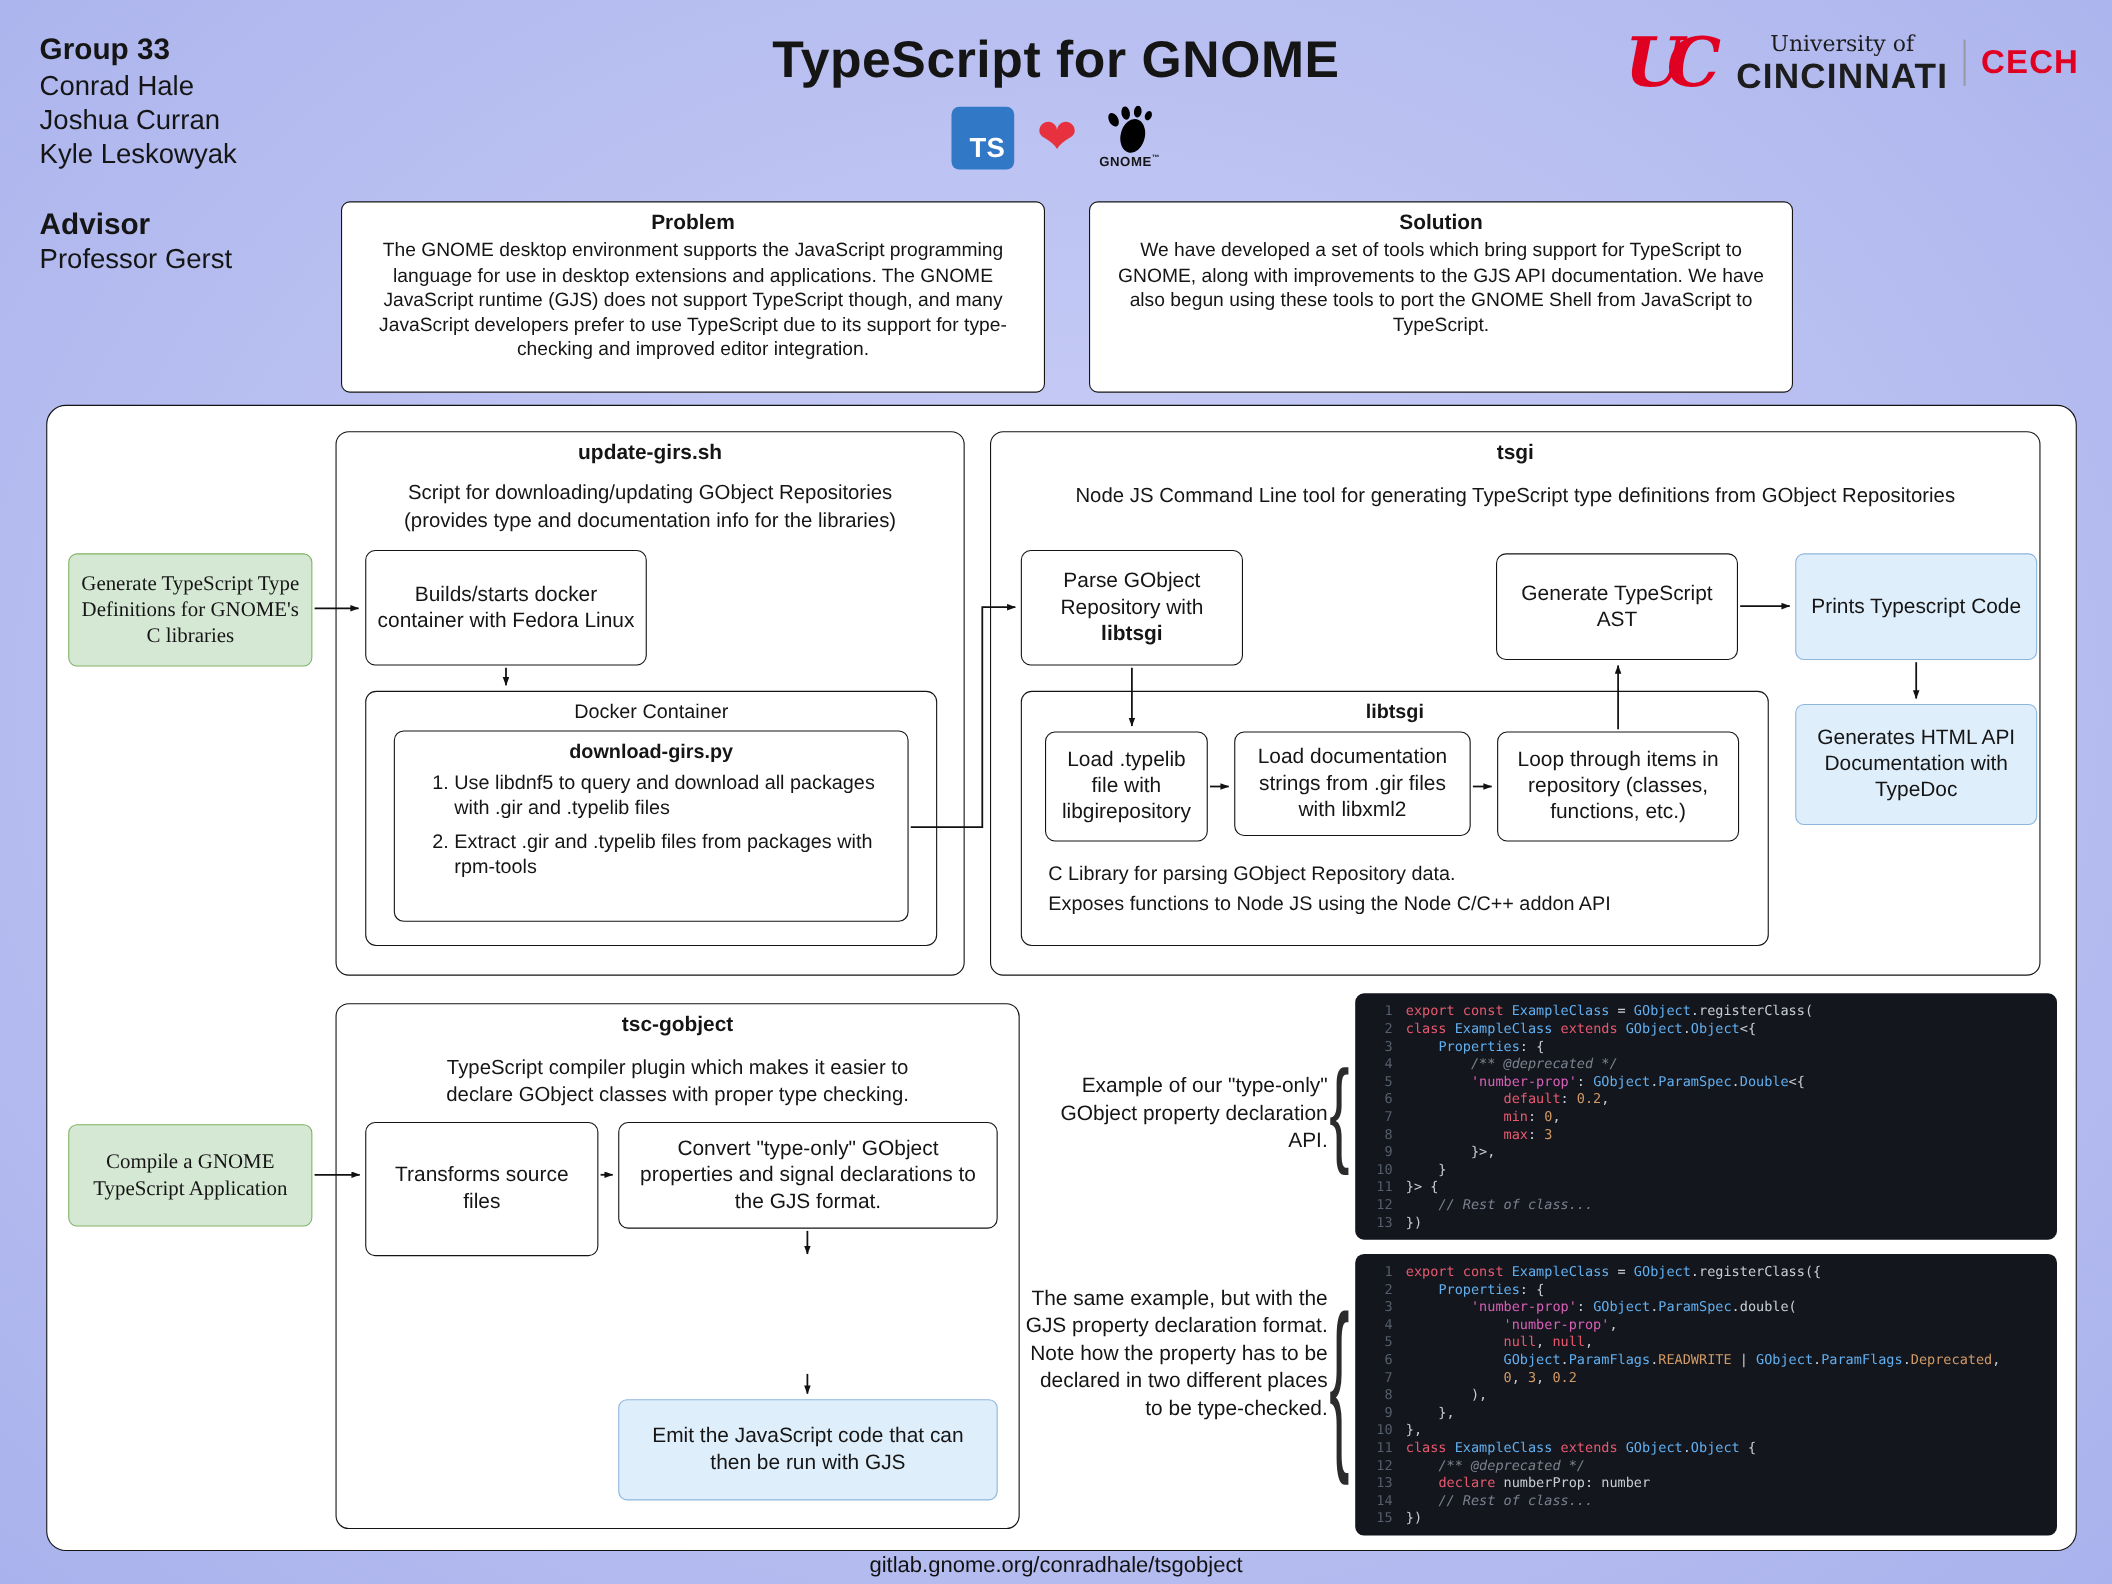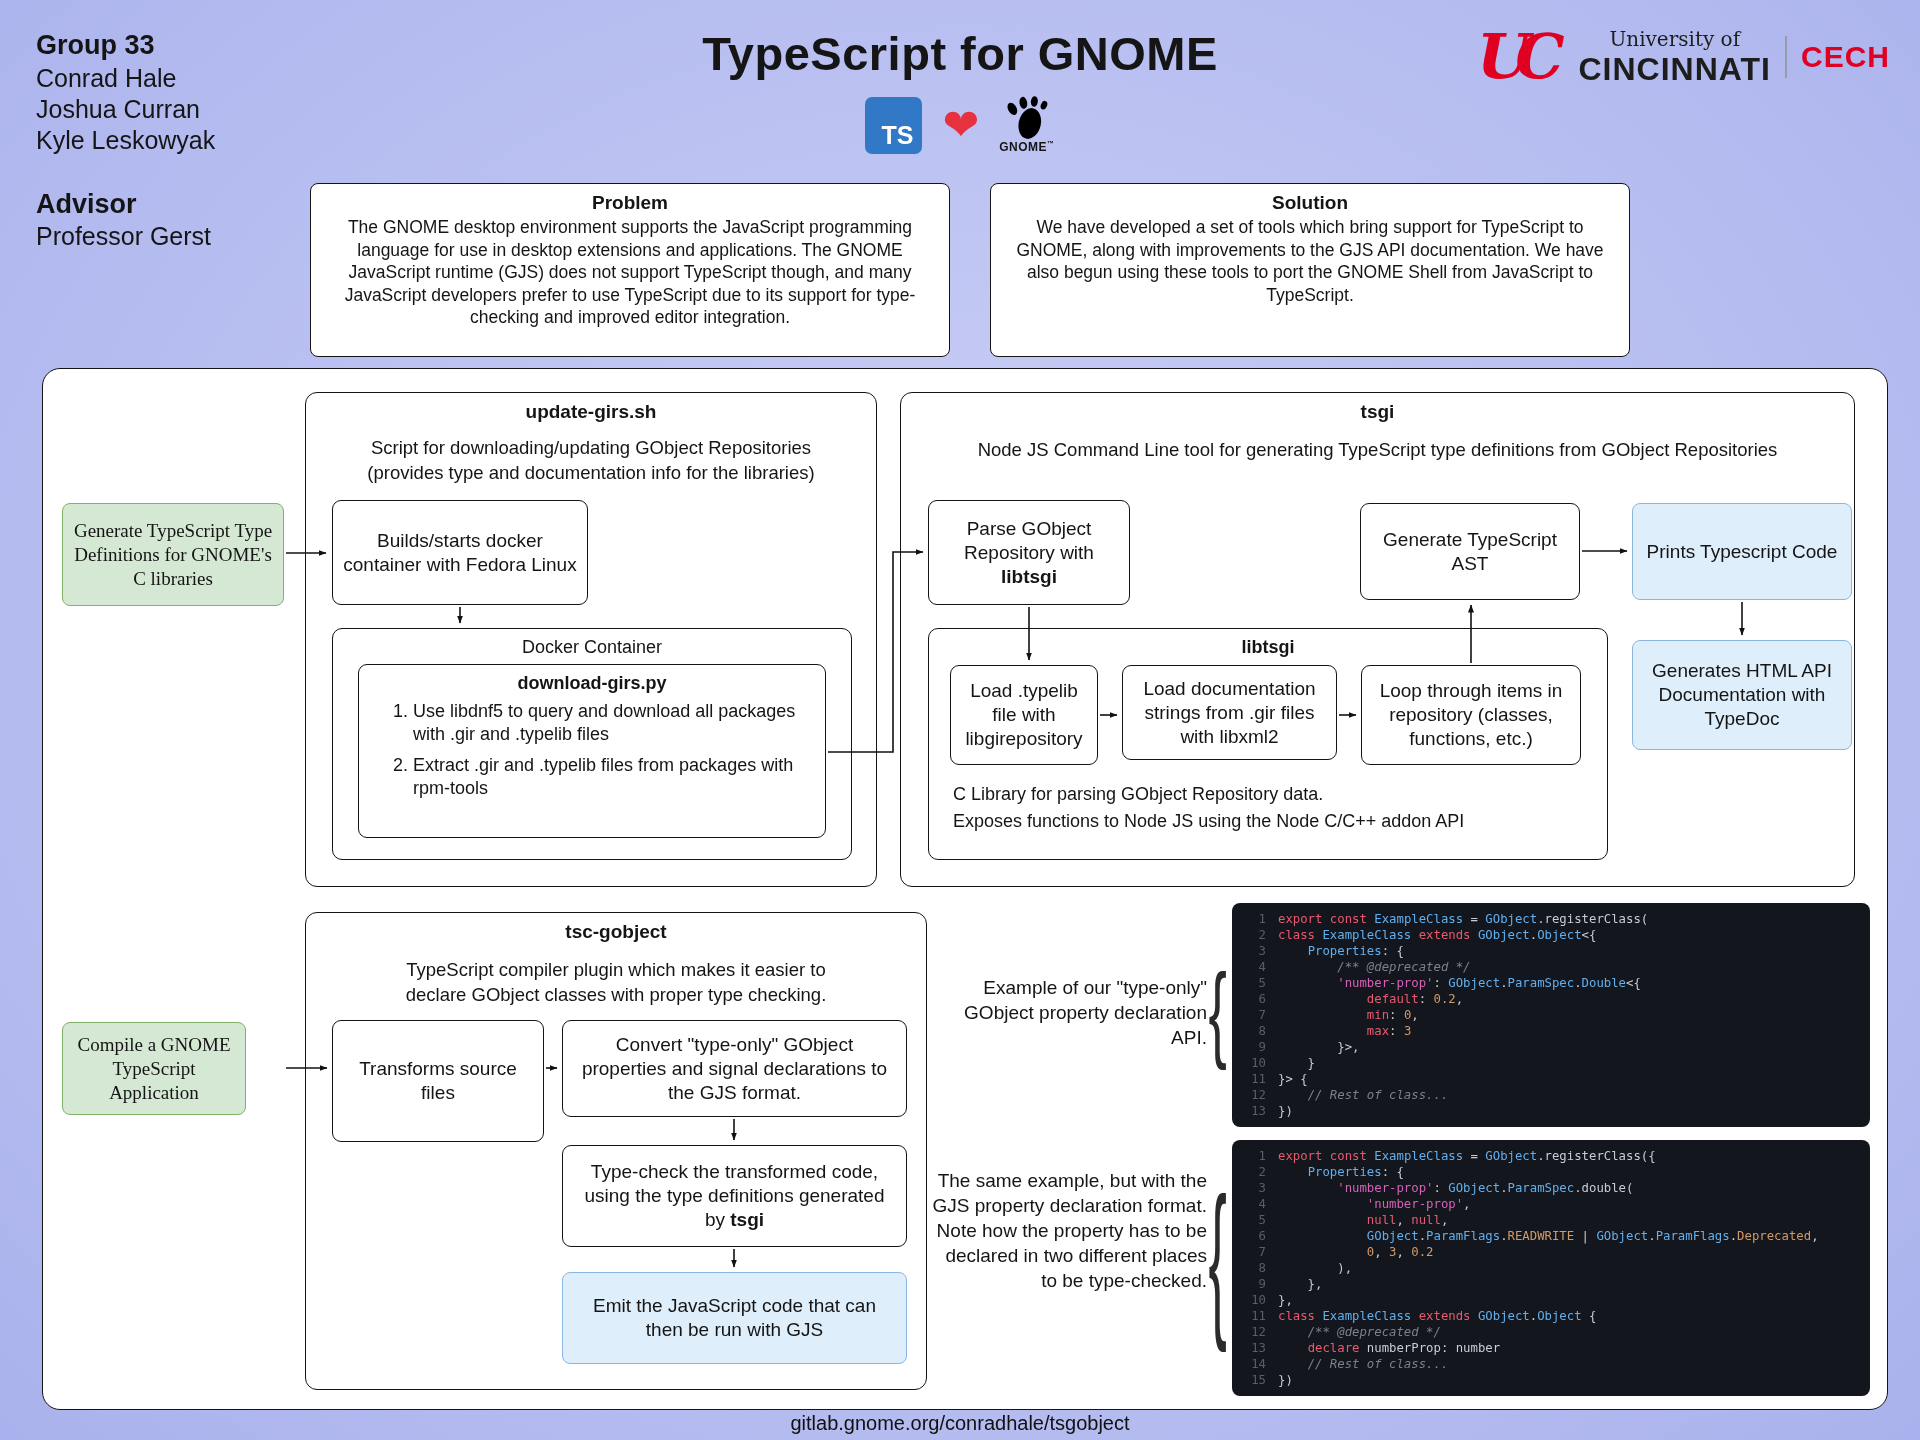--- a/index.html
+++ b/index.html
@@ -189,35 +189,32 @@
   </div>
   <div class="abs fbox wbox" style="left:1361px; top:665px; width:220px; height:100px;">
     <span>Loop through items in repository (classes, functions, etc.)</span>
   </div>
 
   <div class="abs panel" style="left:305px; top:912px; width:622px; height:478px;">
     <div class="ctitle">tsc-gobject</div>
     <div class="csub" style="top:44px; padding:0 70px;">TypeScript compiler plugin which makes it easier to declare GObject classes with proper type checking.</div>
   </div>
 
-  <div class="abs fbox greenbox" style="left:62px; top:1022px; width:184px; height:93px; border-radius:8px;">
+  <div class="abs fbox greenbox" style="left:62px; top:1022px; width:222px; height:93px; border-radius:8px;">
     <span>Compile a GNOME TypeScript Application</span>
   </div>
 
   <div class="abs fbox wbox" style="left:332px; top:1020px; width:212px; height:122px;">
     <span>Transforms source files</span>
   </div>
 
   <div class="abs fbox wbox" style="left:562px; top:1020px; width:345px; height:97px;">
     <span>Convert "type-only" GObject properties and signal declarations to the GJS format.</span>
   </div>
 
-  <div class="abs fbox wbox" style="left:562px; top:1145px; width:345px; height:102px;">
-    <span><span>Type-check the transformed code, using the type definitions generated by </span><b>tsgi</b></span>
-  </div>
 
   <div class="abs fbox bluebox" style="left:562px; top:1272px; width:345px; height:92px; border-radius:8px;">
     <span>Emit the JavaScript code that can then be run with GJS</span>
   </div>
 
   <div class="abs code-label" style="left:935px; top:975px; width:272px;">Example of our "type-only" GObject property declaration API.</div>
   <div class="abs brace brace-1" style="left:1200px; top:955px; width:36px; height:112px;">
       <span>{</span>
     </div>
   <div class="abs code" style="left:1232px; top:903px; width:638px;">

